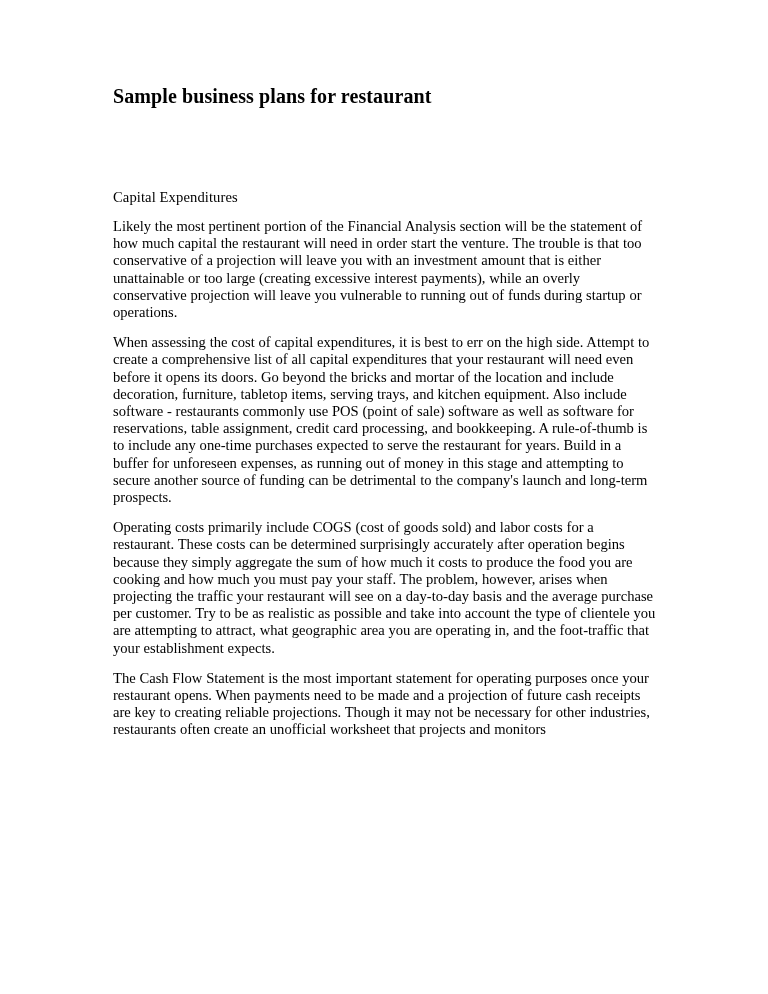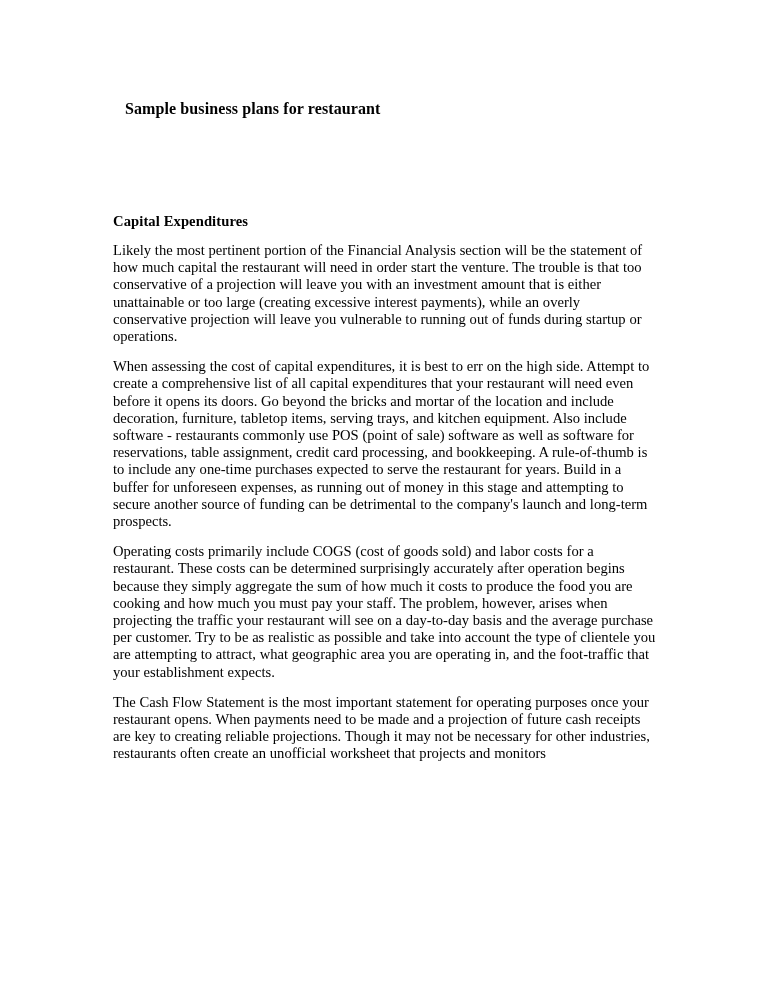--- a/index.html
+++ b/index.html
@@ -23,32 +23,32 @@
     box-sizing: border-box;
     overflow: hidden;
   }
   .content {
     position: absolute;
     left: 113px;
     top: 88px;
     width: 543px;
   }
   .doc-title {
-    font-size: 16px;
+    font-size: 20px;
     font-weight: bold;
     line-height: 17px;
-    margin: 12px;
+    margin: 0;
     letter-spacing: 0.1px;
   }
   .title-gap {
     height: 84px;
   }
   .section-heading {
     font-size: 14.6px;
-    font-weight: bold;
+    font-weight: normal;
     line-height: 17px;
     margin: 0 0 12px 0;
     letter-spacing: 0.1px;
   }
   .para {
     font-size: 14.6px;
     font-weight: normal;
     line-height: 17.2px;
     margin: 0 0 13px 0;
     text-align: left;

